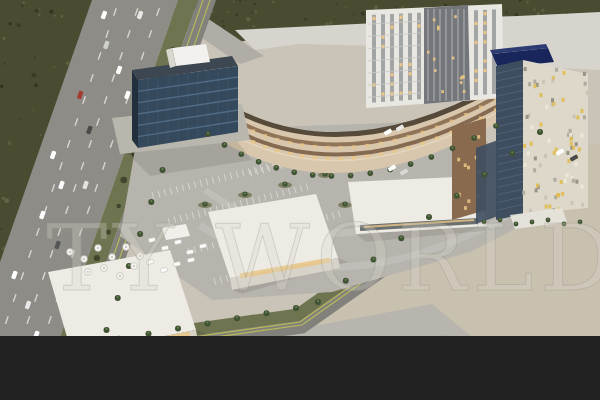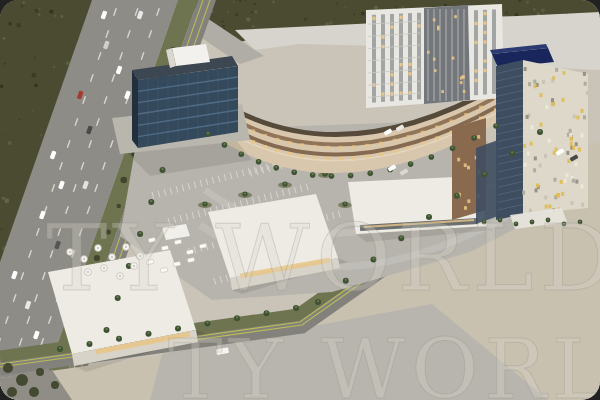--- a/index.html
+++ b/index.html
@@ -1,17 +1,17 @@
 <!DOCTYPE html>
 <html style="--site: #cac4b8; --vegetation: #4a4b31; --vegetation-dark: #383a25; --vegetation-light: #65684a; --roofs-light: #d6d4cd; --ramp: #b0ada6; --highway: #8e8c86; --lane-marking: #e9e8e3; --verge: #6e7350; --street: #83817b; --bike-line: #c6c94e; --palm: #3f5233; --palm-light: #67804f; --parking: #b7b4ad; --stall-line: #ffffff; --vacant: #c9c1b0; --concrete: #b8b5ae; --retail-facade: #d8c7ad; --retail-roof: #564a3a; --retail-band: #8a6b4f; --lit-window: #e9c687; --office-glass: #35495c; --office-dark: #22303d; --office-line: #54708a; --office-roof: #3d4751; --roofbox: #f2f1ed; --tower-white: #e9e7e1; --tower-strip: #97999a; --tower-core: #73767a; --hotel-sign: #18265b; --hotel-sign-top: #2c3c72; --hotel-glass: #3e4e60; --hotel-face: #ddd8c9; --mosaic-yellow: #e0bd50; --bronze: #8a6a4e; --pad-roof: #edebe4; --pad-front: #d8d3c8; --watermark: #d9d6ce; --watermark-stroke: #8a887f;"><head>
 <meta charset="utf-8">
 <style>
   html,body{margin:0;padding:0;background:#222;}
-  #stage{position:relative;width:600px;height:400px;overflow:hidden;
-         font-family:"Liberation Sans", sans-serif;border-radius:19px;}
+  #stage{position:relative;width:600px;height:336px;overflow:hidden;
+         font-family:"Liberation Sans", sans-serif;}
   svg{display:block;}
   .site{fill:var(--site);}
   .veg{fill:var(--vegetation);}
   .roofs{fill:var(--roofs-light);}
   .ramp{fill:var(--ramp);}
   .hwy{fill:var(--highway);}
   .verge{fill:var(--verge);}
   .street{fill:var(--street);}
   .parking{fill:var(--parking);}
   .vacant{fill:var(--vacant);}

